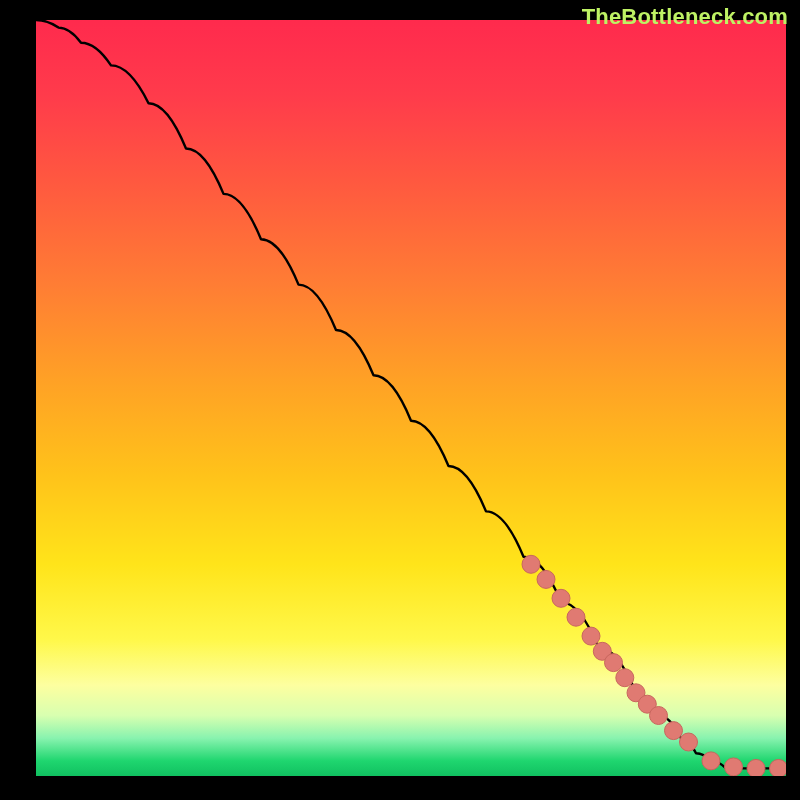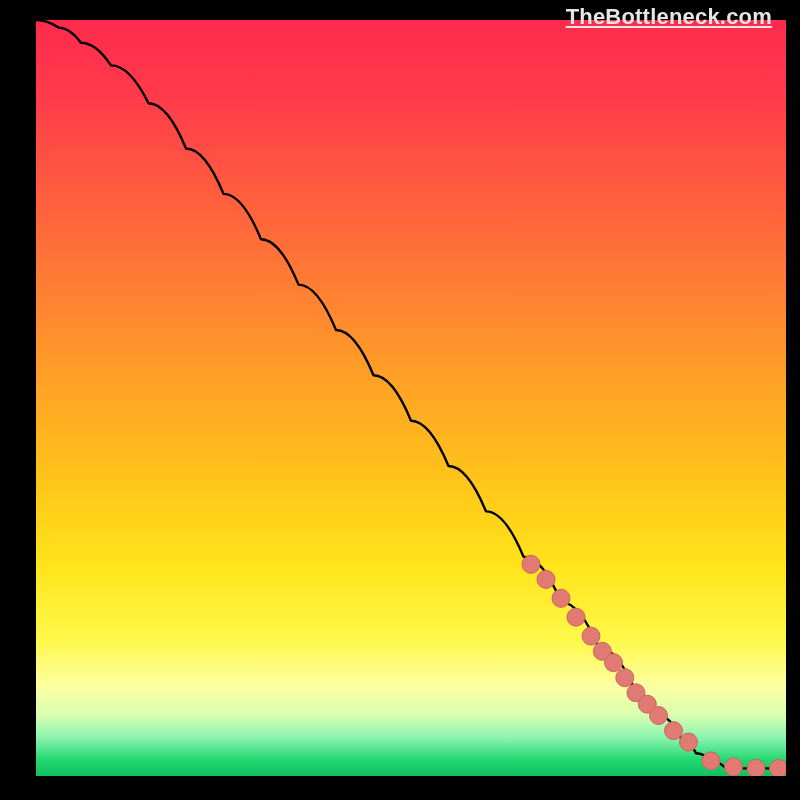--- a/index.html
+++ b/index.html
@@ -15,27 +15,26 @@
     position: absolute;
     left: 36px;
     top: 20px;
     width: 750px;
     height: 756px;
     background: #000;
   }
   .watermark {
     position: absolute;
     top: 4px;
-    right: 28px;
-    color: #e5e5e5;
+    right: 12px;
+    color: #bef264;
     font-size: 22px;
     font-weight: 600;
     letter-spacing: 0.2px;
     user-select: none;
-    text-decoration: underline;
   }
   svg { display: block; }
 </style>
 </head>
 <body>
 
 <div class="frame">
   <svg id="chart-svg" width="750" height="756" viewBox="0 0 750 756">
     <defs>
       <linearGradient id="bg-grad" x1="0" y1="0" x2="0" y2="1">

